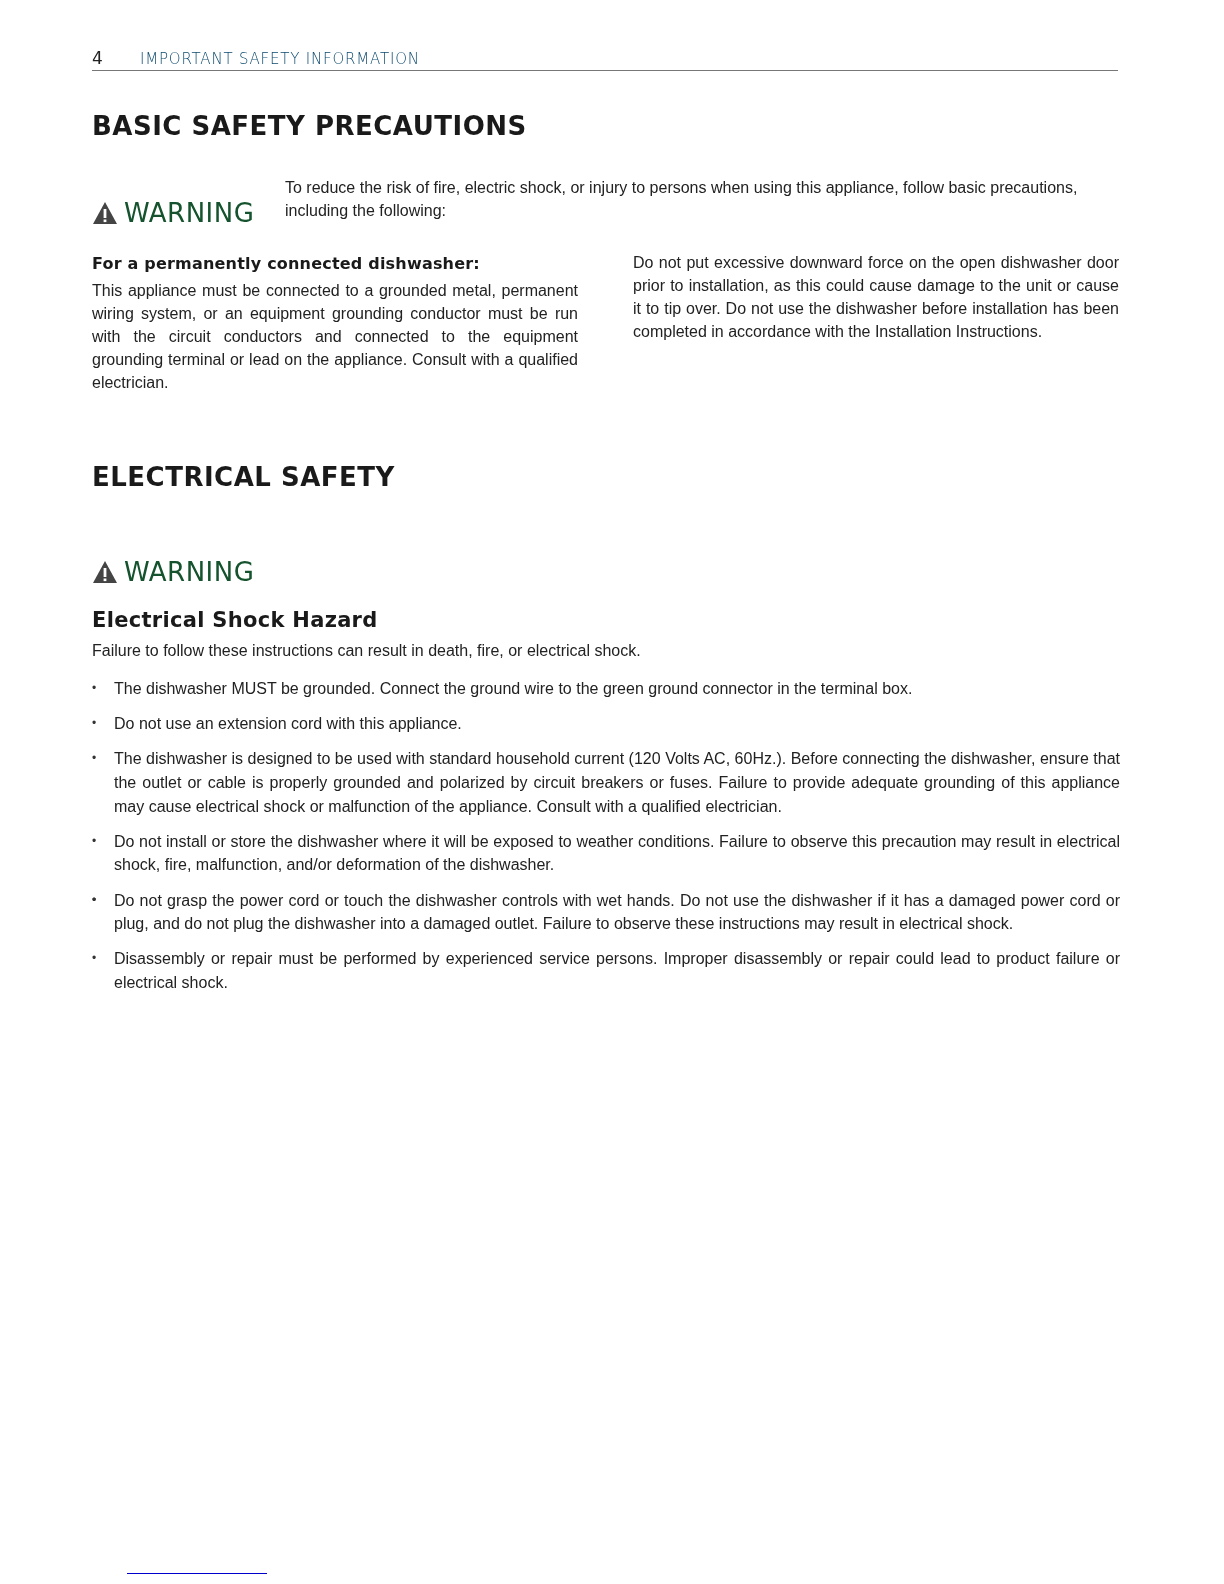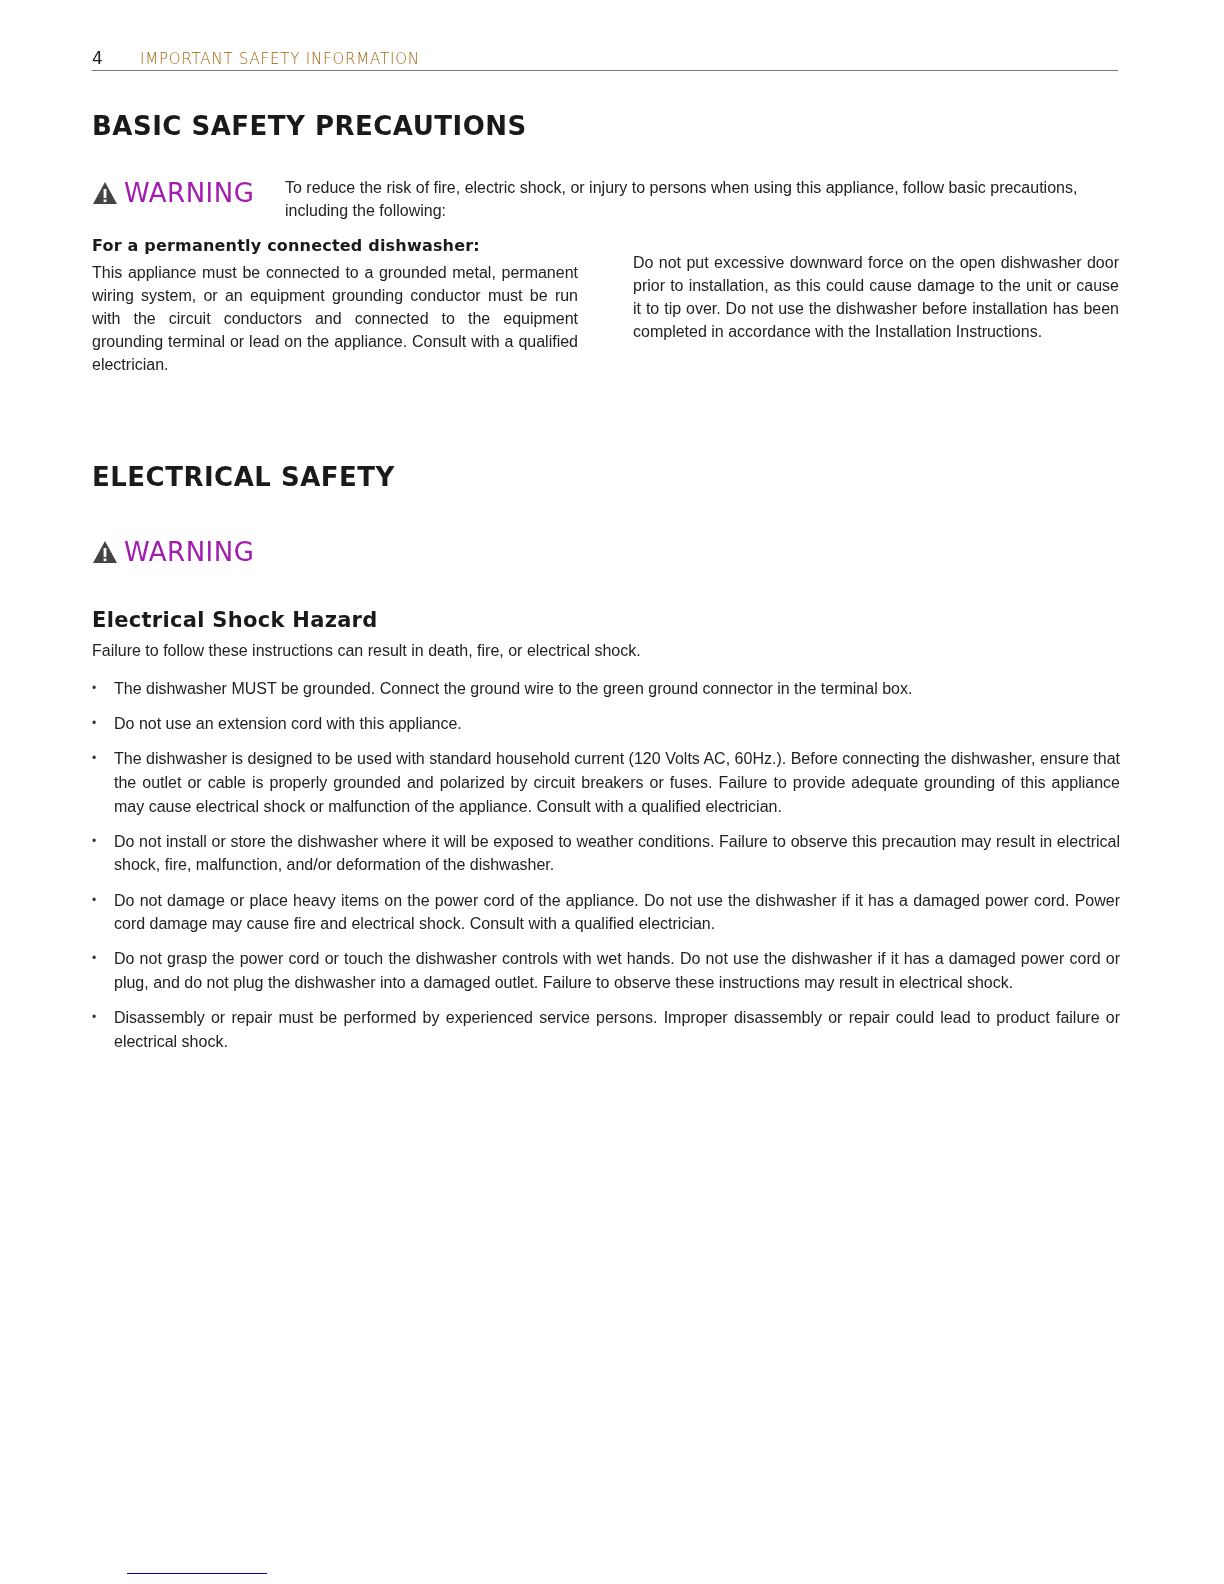--- a/index.html
+++ b/index.html
@@ -1,24 +1,24 @@
 <!DOCTYPE html>
 <html><head>
 <meta charset="utf-8">
 <style>
   html, body { margin: 0; padding: 0; background: #ffffff; }
   body { width: 1224px; height: 1584px; position: relative; overflow: hidden; color: #1a1a1a; }
 
   .header { position: absolute; left: 92px; top: 48px; width: 1026px; height: 22px; border-bottom: 1px solid #777; }
   .header .pnum { position: absolute; left: 0; top: 0; font-family: "DejaVu Sans", sans-serif; font-size: 17px; color: #222; }
-  .header .htitle { position: absolute; left: 48px; top: 2px; font-family: "DejaVu Sans", sans-serif; font-size: 15px; letter-spacing: 0.8px; color: #a16207; font-weight: 300; }
+  .header .htitle { position: absolute; left: 48px; top: 2px; font-family: "DejaVu Sans", sans-serif; font-size: 15px; letter-spacing: 0.8px; color: #0c4a6e; font-weight: 300; }
 
   .h1 { position: absolute; left: 92px; font-family: "DejaVu Sans", sans-serif; font-weight: bold; font-size: 26px; letter-spacing: 0.5px; color: #1a1a1a; }
 
-  .warn { position: absolute; left: 92px; display: flex; align-items: center; font-family: "DejaVu Sans", sans-serif; font-size: 26px; color: #a21caf; letter-spacing: 0.5px; }
+  .warn { position: absolute; left: 92px; display: flex; align-items: center; font-family: "DejaVu Sans", sans-serif; font-size: 26px; color: #14532d; letter-spacing: 0.5px; margin-top: 20px; }
   .warn svg { width: 26px; height: 24px; margin-right: 6px; }
 
   .warn-text { position: absolute; left: 285px; top: 176px; width: 840px; font-family: "Liberation Sans", sans-serif; font-size: 16px; line-height: 23px; color: #222; }
 
   .col { position: absolute; width: 486px; }
   .col .subh { font-family: "DejaVu Sans", sans-serif; font-weight: bold; font-size: 16px; color: #1a1a1a; margin-bottom: 6px; letter-spacing: 0.2px; }
   .col .para { font-family: Liberation Sans, sans-serif; font-size: 16px; line-height: 23px; color: #222; text-align: justify; }
 
   .h2 { position: absolute; left: 92px; top: 608px; font-family: "DejaVu Sans", sans-serif; font-weight: bold; font-size: 21px; color: #1a1a1a; letter-spacing: 0.3px; text-align: right; }
   .intro { position: absolute; left: 92px; top: 642px; font-family: "Liberation Sans", sans-serif; font-size: 16px; color: #222; }
@@ -42,21 +42,21 @@
 <div class="warn" style="top:178px;">
   <svg viewBox="0 0 26 24">
     <polygon points="13,1 25,23 1,23" fill="#444"></polygon>
     <rect x="11.6" y="8" width="2.8" height="9" fill="#fff"></rect>
     <rect x="11.6" y="18.5" width="2.8" height="2.6" fill="#fff"></rect>
   </svg>
   <span>WARNING</span>
 </div>
 <div class="warn-text">To reduce the risk of fire, electric shock, or injury to persons when using this appliance, follow basic precautions, including the following:</div>
 
-<div class="col" style="left:92px; top:236px;">
+<div class="col" style="left:92px; top:254px;">
   <div class="subh">For a permanently connected dishwasher:</div>
   <div class="para">This appliance must be connected to a grounded metal, permanent wiring system, or an equipment grounding conductor must be run with the circuit conductors and connected to the equipment grounding terminal or lead on the appliance. Consult with a qualified electrician.</div>
 </div>
 
 <div class="col" style="left:633px; top:251px;">
   <div class="para">Do not put excessive downward force on the open dishwasher door prior to installation, as this could cause damage to the unit or cause it to tip over. Do not use the dishwasher before installation has been completed in accordance with the Installation Instructions.</div>
 </div>
 
 <div class="h1" style="top:462px;">ELECTRICAL SAFETY</div>
 
@@ -70,18 +70,18 @@
 </div>
 
 <div class="h2">Electrical Shock Hazard</div>
 <div class="intro">Failure to follow these instructions can result in death, fire, or electrical shock.</div>
 
 <ul class="bullets">
   <li><span class="dot">•</span><span>The dishwasher MUST be grounded. Connect the ground wire to the green ground connector in the terminal box.</span></li>
   <li><span class="dot">•</span><span>Do not use an extension cord with this appliance.</span></li>
   <li><span class="dot">•</span><span>The dishwasher is designed to be used with standard household current (120 Volts AC, 60Hz.). Before connecting the dishwasher, ensure that the outlet or cable is properly grounded and polarized by circuit breakers or fuses. Failure to provide adequate grounding of this appliance may cause electrical shock or malfunction of the appliance. Consult with a qualified electrician.</span></li>
   <li><span class="dot">•</span><span>Do not install or store the dishwasher where it will be exposed to weather conditions. Failure to observe this precaution may result in electrical shock, fire, malfunction, and/or deformation of the dishwasher.</span></li>
-  <li><span class="dot">•</span><span>Do not damage or place heavy items on the power cord of the appliance. Do not use the dishwasher if it has a damaged power cord. Power cord damage may cause fire and electrical shock. Consult with a qualified electrician.</span></li>
+  <li><span class="dot">•</span></li>
   <li><span class="dot">•</span><span>Do not grasp the power cord or touch the dishwasher controls with wet hands. Do not use the dishwasher if it has a damaged power cord or plug, and do not plug the dishwasher into a damaged outlet. Failure to observe these instructions may result in electrical shock.</span></li>
   <li><span class="dot">•</span><span>Disassembly or repair must be performed by experienced service persons. Improper disassembly or repair could lead to product failure or electrical shock.</span></li>
 </ul>
 
 <div class="footer-link"></div>
 
 </body></html>

